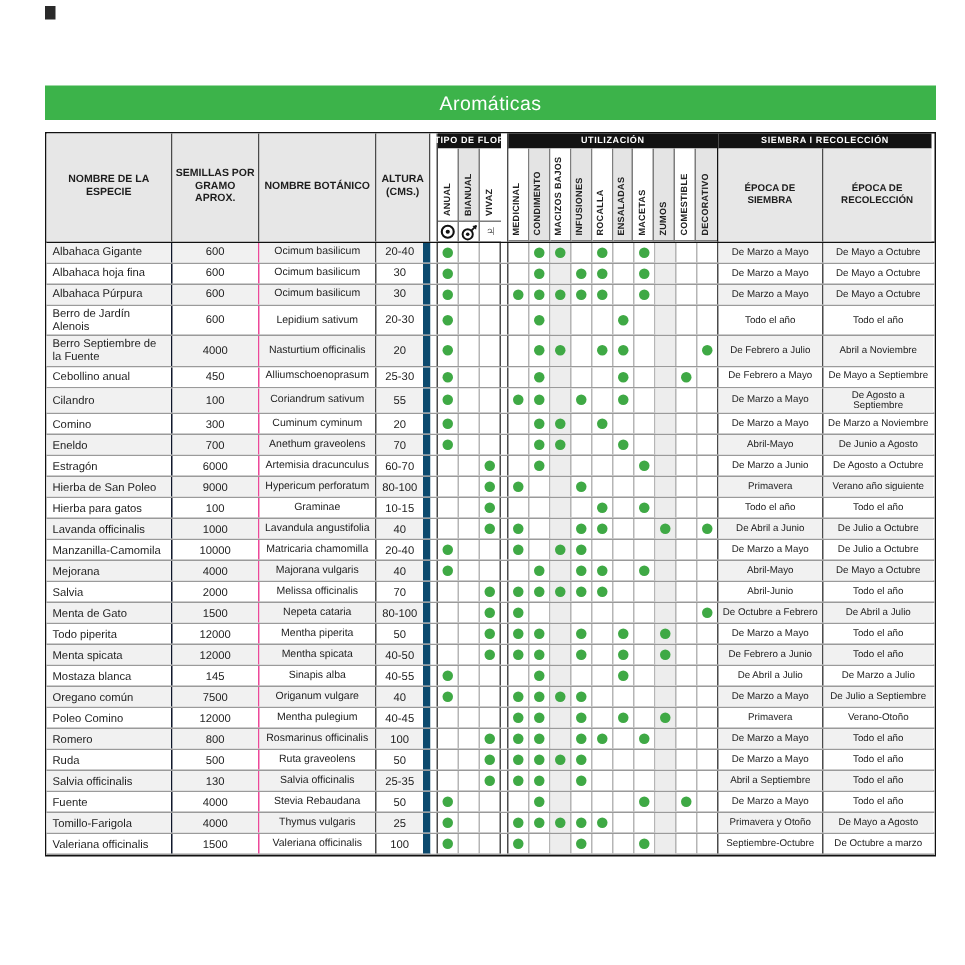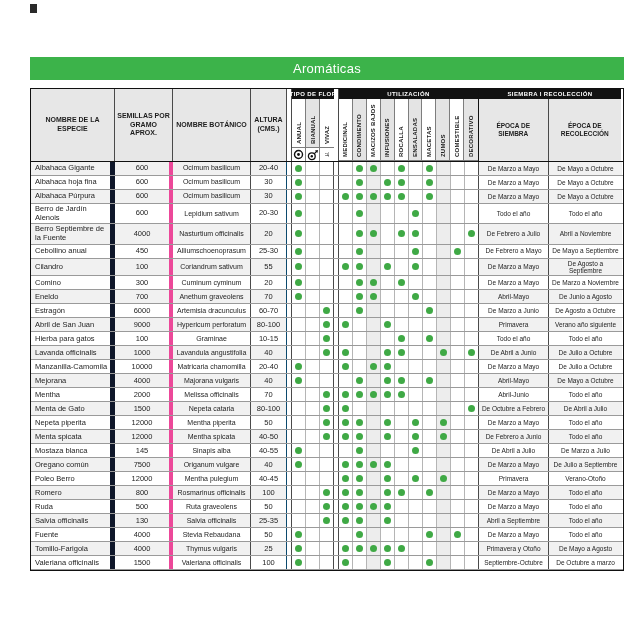--- a/index.html
+++ b/index.html
@@ -35,24 +35,24 @@
   .jup{font-size:10px;line-height:10px;font-weight:bold;}
   .season-cells{display:flex;flex:1;}
   .season-cells .hcell{font-size:6.5px;}
   .w-sow{width:70px;border-right:1px solid #4a4a4a;}
   .w-rec{width:73px;border-right:none;}
   
   .trow{display:flex;border-bottom:1px solid #9a9a9a;background:#fff;min-height:13px;align-items:stretch;}
   .trow.odd .wide{background:#f1f1f1;}
   .cell{box-sizing:border-box;border-right:1px solid #9a9a9a;display:flex;align-items:center;justify-content:center;
         font-size:7.5px;line-height:1.15;padding:1px 2px;text-align:center;}
-  .c-name{width:84px;justify-content:flex-start;text-align:left;padding-left:4px;border-right:5px solid #0f172a;}
-  .c-seeds{width:58px;border-right:4px solid #ec4899;text-align:right;}
+  .c-name{width:84px;justify-content:flex-start;text-align:left;padding-left:4px;border-right:1px solid #0f172a;}
+  .c-seeds{width:58px;border-right:1px solid #ec4899;text-align:right;}
   .c-bot{width:78px;font-size:7px;border-right:1px solid #4a4a4a;}
-  .c-alt{width:36px;border-right:1px solid #0c4a6e;}
+  .c-alt{width:36px;border-right:5px solid #0c4a6e;}
   .c-spacer{width:5px;border-right:1px solid #4a4a4a;background:#fff;padding:0;}
   .c-dot{width:14px;padding:0;border-right:1px solid #b5b5b5;}
   .c-dot.stripe{background:#ededed;}
   .c-dot.groupend{border-right:1px solid #4a4a4a;}
   .c-sow{width:70px;font-size:6.5px;border-right:1px solid #4a4a4a;}
   .c-rec{width:73px;font-size:6.5px;border-right:none;}
   .dot{width:7px;height:7px;border-radius:50%;background:var(--dotgreen,#3fa945);}
 </style>
 </head>
 <body>
@@ -477,21 +477,21 @@
           <div class="cell c-dot">
             <span class="dot"></span>
           </div>
           <div class="cell c-dot stripe"></div>
           <div class="cell c-dot"></div>
           <div class="cell c-dot groupend"></div>
           <div class="cell wide c-sow">De Marzo a Junio</div>
           <div class="cell wide c-rec">De Agosto a Octubre</div>
         </div>
         <div class="trow odd">
-          <div class="cell wide c-name">Abril de San Juan</div>
+          <div class="cell wide c-name">Hierba de San Poleo</div>
           <div class="cell wide c-seeds">9000</div>
           <div class="cell wide c-bot">Hypericum perforatum</div>
           <div class="cell wide c-alt">80-100</div>
           <div class="cell c-spacer"></div>
           <div class="cell c-dot"></div>
           <div class="cell c-dot"></div>
           <div class="cell c-dot groupend">
             <span class="dot"></span>
           </div>
           <div class="cell c-spacer"></div>
@@ -634,21 +634,21 @@
           <div class="cell c-dot">
             <span class="dot"></span>
           </div>
           <div class="cell c-dot stripe"></div>
           <div class="cell c-dot"></div>
           <div class="cell c-dot groupend"></div>
           <div class="cell wide c-sow">Abril-Mayo</div>
           <div class="cell wide c-rec">De Mayo a Octubre</div>
         </div>
         <div class="trow">
-          <div class="cell wide c-name">Mentha</div>
+          <div class="cell wide c-name">Salvia</div>
           <div class="cell wide c-seeds">2000</div>
           <div class="cell wide c-bot">Melissa officinalis</div>
           <div class="cell wide c-alt">70</div>
           <div class="cell c-spacer"></div>
           <div class="cell c-dot"></div>
           <div class="cell c-dot"></div>
           <div class="cell c-dot groupend">
             <span class="dot"></span>
           </div>
           <div class="cell c-spacer"></div>
@@ -698,21 +698,21 @@
           <div class="cell c-dot"></div>
           <div class="cell c-dot stripe"></div>
           <div class="cell c-dot"></div>
           <div class="cell c-dot groupend">
             <span class="dot"></span>
           </div>
           <div class="cell wide c-sow">De Octubre a Febrero</div>
           <div class="cell wide c-rec">De Abril a Julio</div>
         </div>
         <div class="trow">
-          <div class="cell wide c-name">Nepeta piperita</div>
+          <div class="cell wide c-name">Todo piperita</div>
           <div class="cell wide c-seeds">12000</div>
           <div class="cell wide c-bot">Mentha piperita</div>
           <div class="cell wide c-alt">50</div>
           <div class="cell c-spacer"></div>
           <div class="cell c-dot"></div>
           <div class="cell c-dot"></div>
           <div class="cell c-dot groupend">
             <span class="dot"></span>
           </div>
           <div class="cell c-spacer"></div>
@@ -830,21 +830,21 @@
           <div class="cell c-dot"></div>
           <div class="cell c-dot"></div>
           <div class="cell c-dot"></div>
           <div class="cell c-dot stripe"></div>
           <div class="cell c-dot"></div>
           <div class="cell c-dot groupend"></div>
           <div class="cell wide c-sow">De Marzo a Mayo</div>
           <div class="cell wide c-rec">De Julio a Septiembre</div>
         </div>
         <div class="trow">
-          <div class="cell wide c-name">Poleo Berro</div>
+          <div class="cell wide c-name">Poleo Comino</div>
           <div class="cell wide c-seeds">12000</div>
           <div class="cell wide c-bot">Mentha pulegium</div>
           <div class="cell wide c-alt">40-45</div>
           <div class="cell c-spacer"></div>
           <div class="cell c-dot"></div>
           <div class="cell c-dot"></div>
           <div class="cell c-dot groupend"></div>
           <div class="cell c-spacer"></div>
           <div class="cell c-dot">
             <span class="dot"></span>

